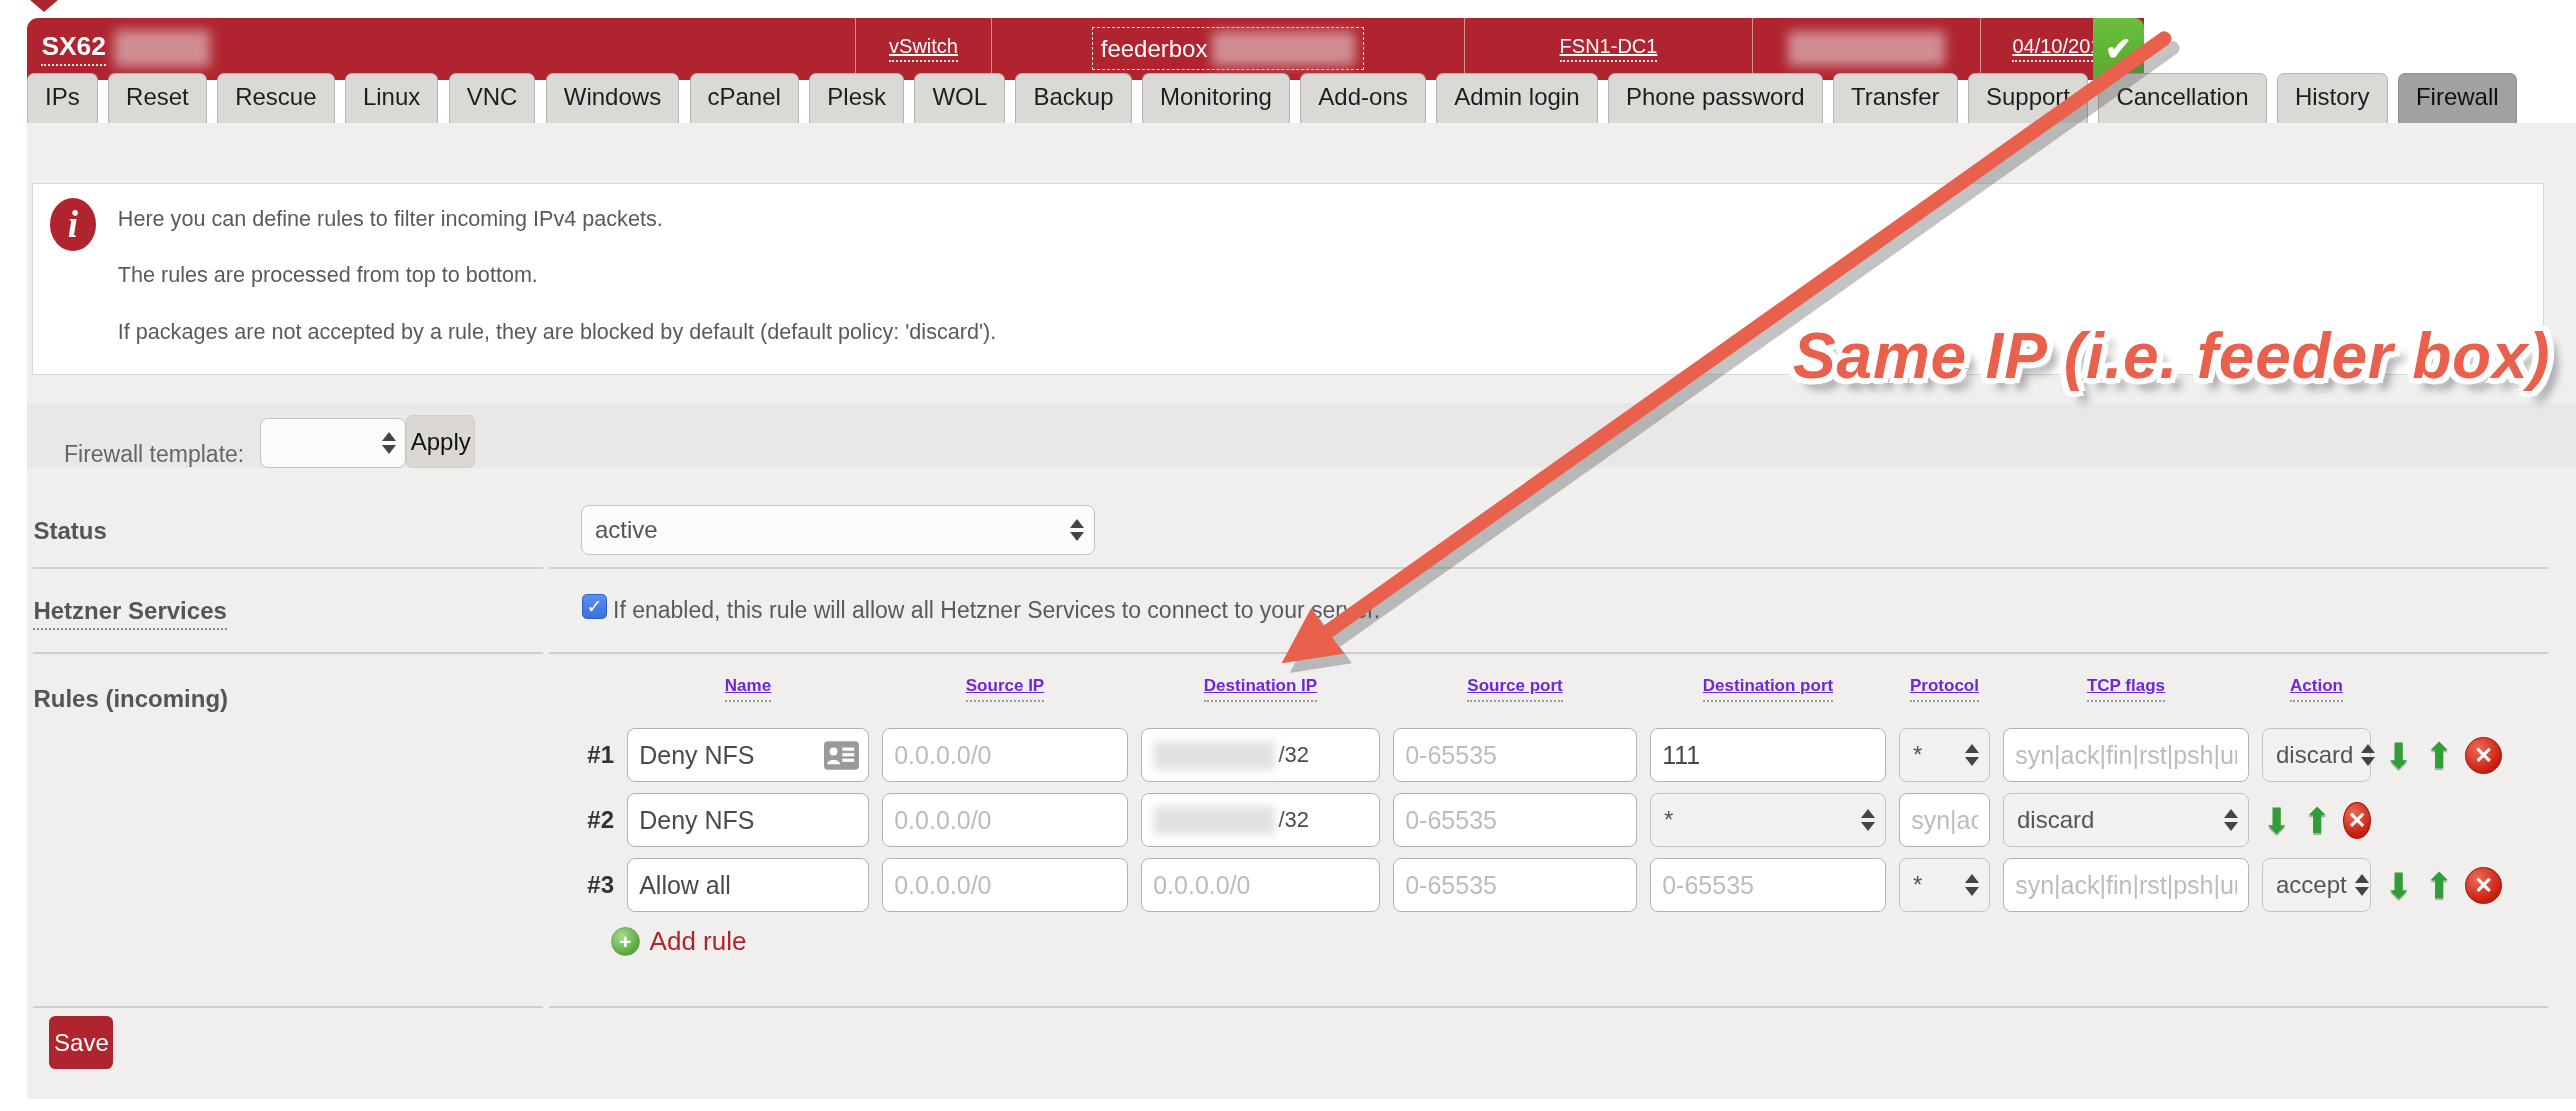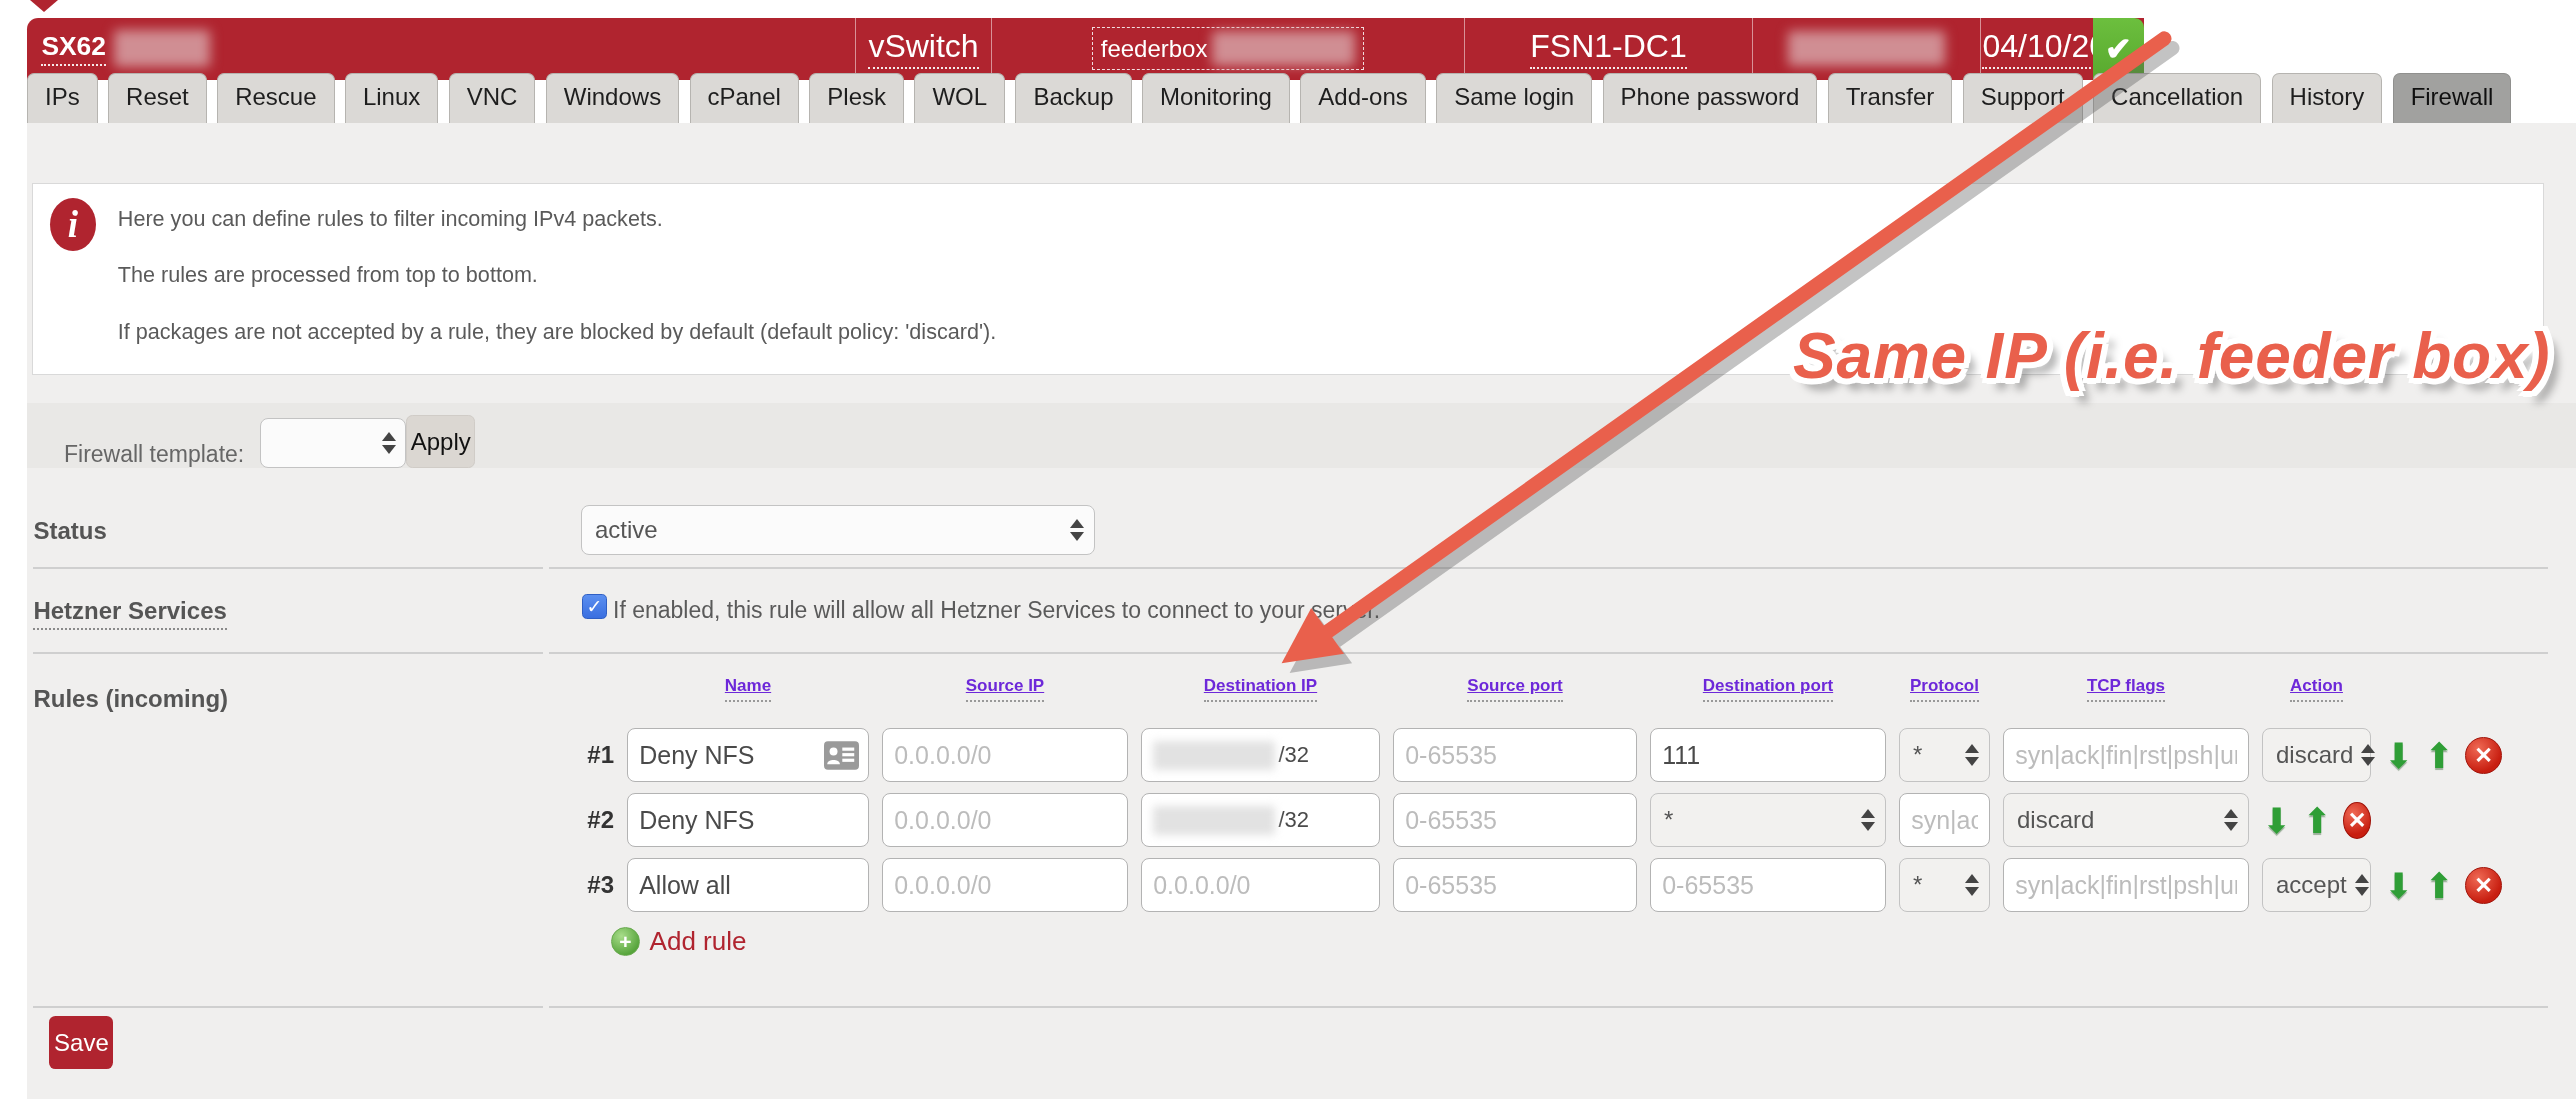--- a/index.html
+++ b/index.html
@@ -10,21 +10,21 @@
   .topbar { position:absolute; left:27px; top:17.6px; right:0; height:62px; background:#b0242f;
             border-top-left-radius:11.2px; display:flex; align-items:stretch; color:#fff; }
   .tri { position:absolute; left:30px; top:0; width:0; height:0;
          border-left:14.4px solid transparent; border-right:14.4px solid transparent; border-top:12px solid #b0242f; }
   .tb-left { display:flex; align-items:center; padding-left:14.4px; gap:8px; flex:1; }
   .tb-sx { font-size:26.4px; font-weight:bold; border-bottom:2.4px dotted rgba(255,255,255,.9); padding-bottom:2.4px; cursor:pointer; }
   .redact { background:#d08e93; border-radius:3.2px; filter:blur(5.6px); }
   .r1 { width:96px; height:37px; }
   .tb-sec { display:flex; align-items:center; justify-content:center; border-left:1.6px solid rgba(255,255,255,.5); }
   .w-vsw{width:136px} .w-feed{width:473px} .w-fsn{width:288px} .w-red{width:228px} .w-date{width:164px}
-  .tb-link { font-size:32px; border-bottom:2.4px dotted rgba(255,255,255,.9); padding-bottom:2.4px; cursor:pointer; }
+  .tb-link { font-size:20px; border-bottom:2.4px dotted rgba(255,255,255,.9); padding-bottom:2.4px; cursor:pointer;text-decoration:underline; }
   .feedbox { display:flex; align-items:center; gap:4.8px; border:1.6px dashed rgba(255,255,255,.85); padding:3.2px 8px; }
   .feedbox span { font-size:24px; }
   .r2 { width:143px; height:35px; }
   .r3 { width:157px; height:35px; }
   .okbtn { position:absolute; right:0; top:17.6px; width:51px; height:62px; background:linear-gradient(#6cbf3e,#58a82e);
            border-top-right-radius:9.6px; display:flex; align-items:center; justify-content:center;
            color:#fff; font-size:32px; font-weight:bold; cursor:pointer; }
 
   
   .tabs { position:absolute; left:27px; top:73px; height:50px; display:flex; gap:10.4px; }
@@ -146,21 +146,21 @@
     <div class="tab">Rescue</div>
     <div class="tab">Linux</div>
     <div class="tab">VNC</div>
     <div class="tab">Windows</div>
     <div class="tab">cPanel</div>
     <div class="tab">Plesk</div>
     <div class="tab">WOL</div>
     <div class="tab">Backup</div>
     <div class="tab">Monitoring</div>
     <div class="tab">Add-ons</div>
-    <div class="tab">Same login</div>
+    <div class="tab">Admin login</div>
     <div class="tab">Phone password</div>
     <div class="tab">Transfer</div>
     <div class="tab">Support</div>
     <div class="tab">Cancellation</div>
     <div class="tab">History</div>
     <div class="tab active">Firewall</div>
   </div>
 
   <div class="content">
 

